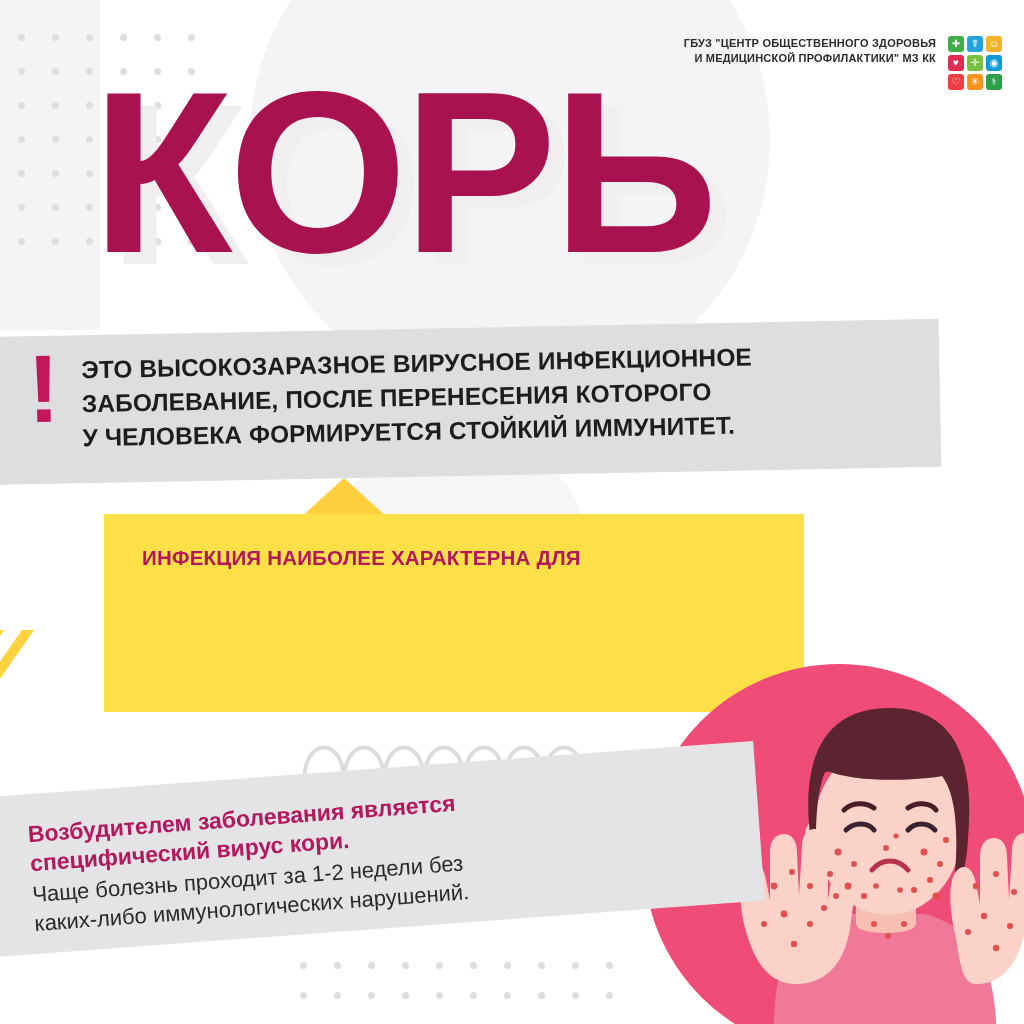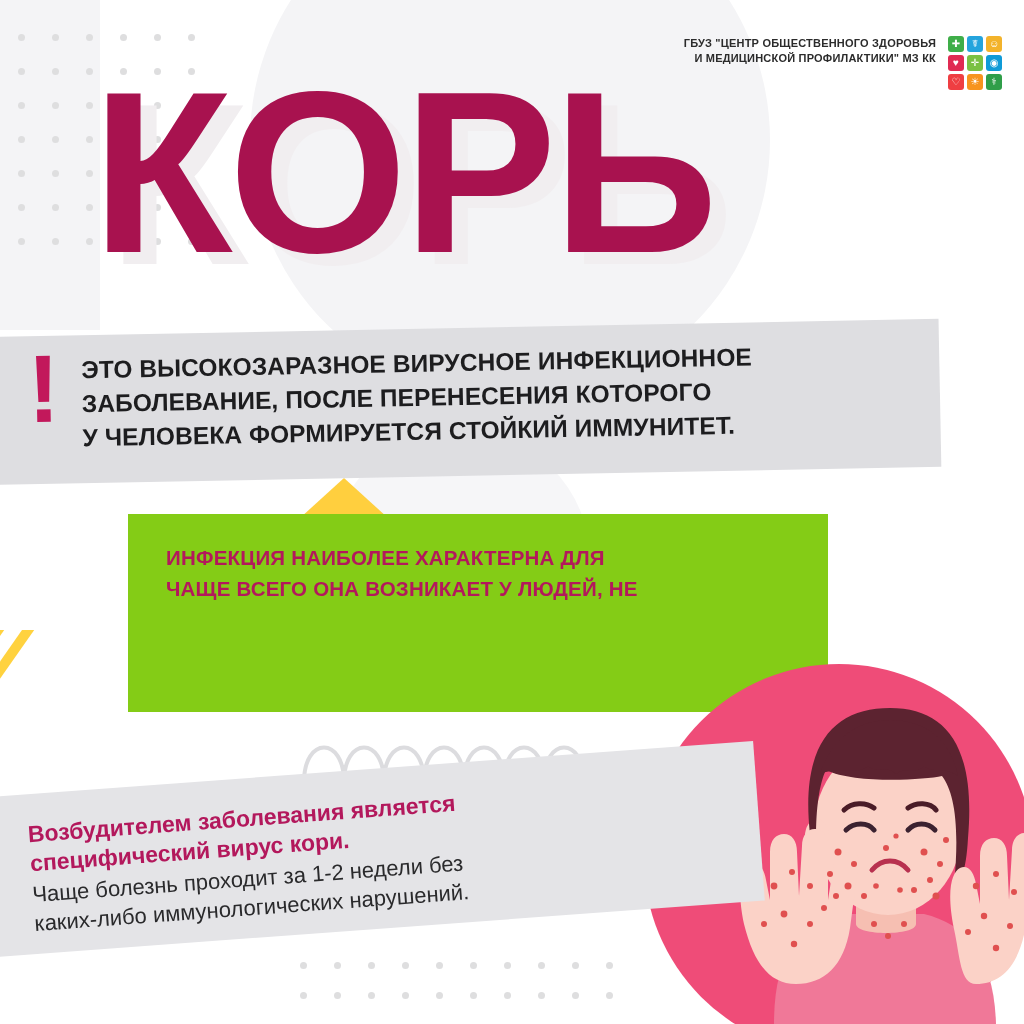--- a/index.html
+++ b/index.html
@@ -167,22 +167,21 @@
     text-transform: uppercase;
   }
 
   
   .banner-pink {
     position: absolute;
     left: 104px;
     top: 514px;
     width: 700px;
     height: 198px;
-    background: #84cc16;
-    margin-left: 24px;
+    background: #fde047;
   }
   .banner-pink-text {
     position: absolute;
     left: 38px;
     top: 28px;
     right: 18px;
     color: #b3185c;
     font-size: 20.5px;
     font-weight: bold;
     line-height: 31px;
@@ -360,21 +359,20 @@
         <div>ЭТО ВЫСОКОЗАРАЗНОЕ ВИРУСНОЕ ИНФЕКЦИОННОЕ</div>
         <div>ЗАБОЛЕВАНИЕ, ПОСЛЕ ПЕРЕНЕСЕНИЯ КОТОРОГО</div>
         <div>У ЧЕЛОВЕКА ФОРМИРУЕТСЯ СТОЙКИЙ ИММУНИТЕТ.</div>
       </div>
     </div>
   </div>
 
   <div class="banner-pink">
     <div class="banner-pink-text">
       <div>ИНФЕКЦИЯ НАИБОЛЕЕ ХАРАКТЕРНА ДЛЯ</div>
-      <div>ЧАЩЕ ВСЕГО ОНА ВОЗНИКАЕТ У ЛЮДЕЙ, НЕ</div>
     </div>
   </div>
 
   <div class="illus">
     <div class="illus-circle"></div>
     <svg viewBox="0 0 400 400" width="400" height="400" style="position:absolute; left:0; top:0;">
 
       <path d="M150,400 C150,330 175,300 215,290 L300,290 C342,300 370,332 372,400 Z" fill="#f07898"></path>
 
       <path d="M232,262 L292,262 L292,300 C292,312 232,312 232,300 Z" fill="#f6bfb2"></path>

